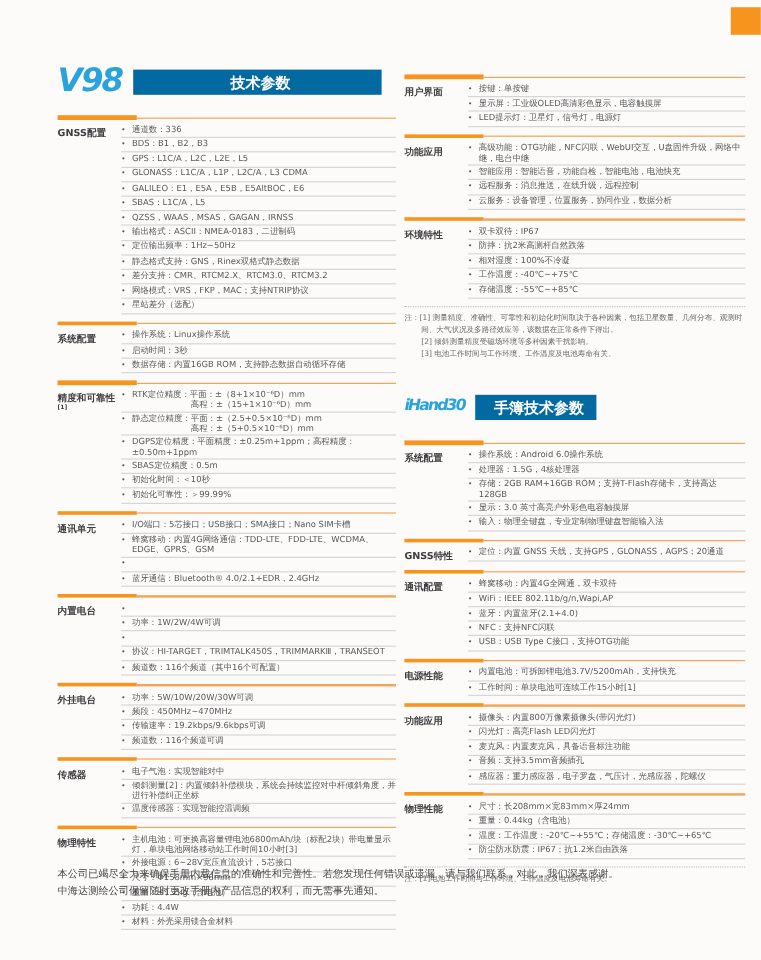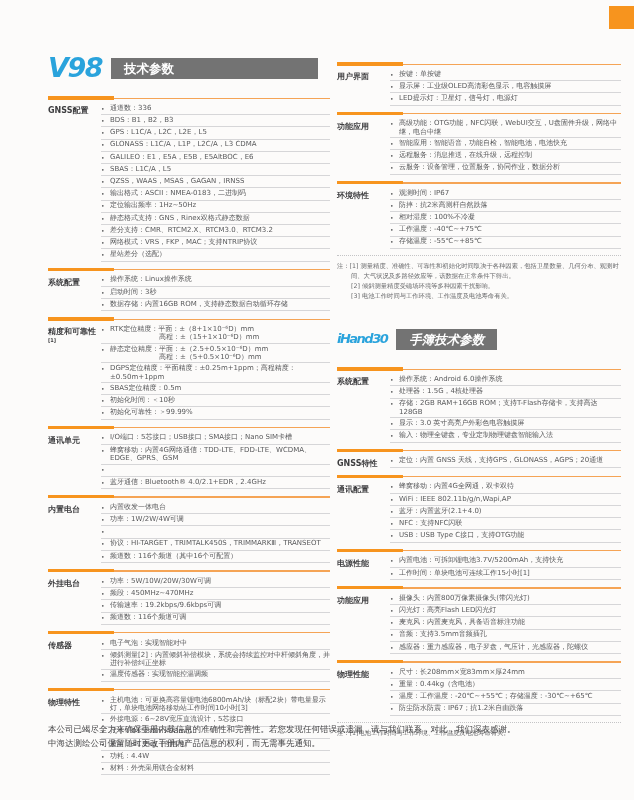--- a/index.html
+++ b/index.html
@@ -7,25 +7,25 @@
     width:634px;height:800px;position:relative;overflow:hidden;
     background:#fcfbfa;
     font-family:"DejaVu Sans","Liberation Sans",sans-serif;
     -webkit-font-smoothing:antialiased;
   }
   .corner{position:absolute;top:6px;right:0;width:25px;height:23px;background:#F7941E;}
 
   #left-col{position:absolute;left:48px;top:56px;width:282px;}
   #right-col{position:absolute;left:337px;top:62px;width:284px;}
 
-  .brand-row{display:flex;align-items:center;height:24px;margin-bottom:16px;}
+  .brand-row{display:flex;align-items:center;height:24px;margin-bottom:16px;text-align:center;}
   .logo{color:#2AA3DC;font-style:italic;font-weight:bold;font-size:27px;letter-spacing:-1.5px;margin-right:9px;line-height:24px;white-space:nowrap;}
   .logo2{font-size:13px;}
-  .brand-bar{background:#737373;color:#fff;font-weight:bold;font-size:12.5px;height:21px;line-height:21px;padding:0 8px 0 13px;flex:1;margin-right:12px;}
-  .brand-bar2{flex:none;width:80px;margin-right:0;font-style:italic;}
+  .brand-bar{background:#0369a1;color:#fff;font-weight:bold;font-size:12.5px;height:21px;line-height:21px;padding:0 8px 0 13px;flex:1;margin-right:12px;}
+  .brand-bar2{flex:none;width:80px;margin-right:0;}
   .brand-row2{margin-top:26px;}
 
   .section{margin-bottom:6px;}
   .shead{position:relative;height:4px;margin-bottom:3px;}
   .shead::before{content:"";position:absolute;left:0;top:0;width:66px;height:3.5px;background:#F7941E;}
   .shead::after{content:"";position:absolute;left:66px;right:0;top:1.5px;height:1.2px;background:#F5A455;}
   .sbody{display:flex;}
   .slabel{width:53px;flex:none;font-size:8px;font-weight:bold;color:#3E3E40;padding-top:2px;}
   .slabel sup{font-size:5px;}
   .srows{flex:1;min-width:0;}
@@ -188,21 +188,20 @@
           </div>
         </div>
       </div>
       <div class="section">
         <div class="shead"></div>
         <div class="sbody">
           <div class="slabel"><span>内置电台</span></div>
           <div class="srows">
             <div class="row">
               <span class="bullet">•</span>
-              <span class="rtext">内置收发一体电台</span>
             </div>
             <div class="row">
               <span class="bullet">•</span>
               <span class="rtext">功率：1W/2W/4W可调</span>
             </div>
             <div class="row">
               <span class="bullet">•</span>
             </div>
             <div class="row">
               <span class="bullet">•</span>
@@ -340,21 +339,21 @@
           </div>
         </div>
       </div>
       <div class="section">
         <div class="shead"></div>
         <div class="sbody">
           <div class="slabel"><span>环境特性</span></div>
           <div class="srows">
             <div class="row">
               <span class="bullet">•</span>
-              <span class="rtext">观测时间：IP67</span>
+              <span class="rtext">双卡双待：IP67</span>
             </div>
             <div class="row">
               <span class="bullet">•</span>
               <span class="rtext">防摔：抗2米高测杆自然跌落</span>
             </div>
             <div class="row">
               <span class="bullet">•</span>
               <span class="rtext">相对湿度：100%不冷凝</span>
             </div>
             <div class="row">

